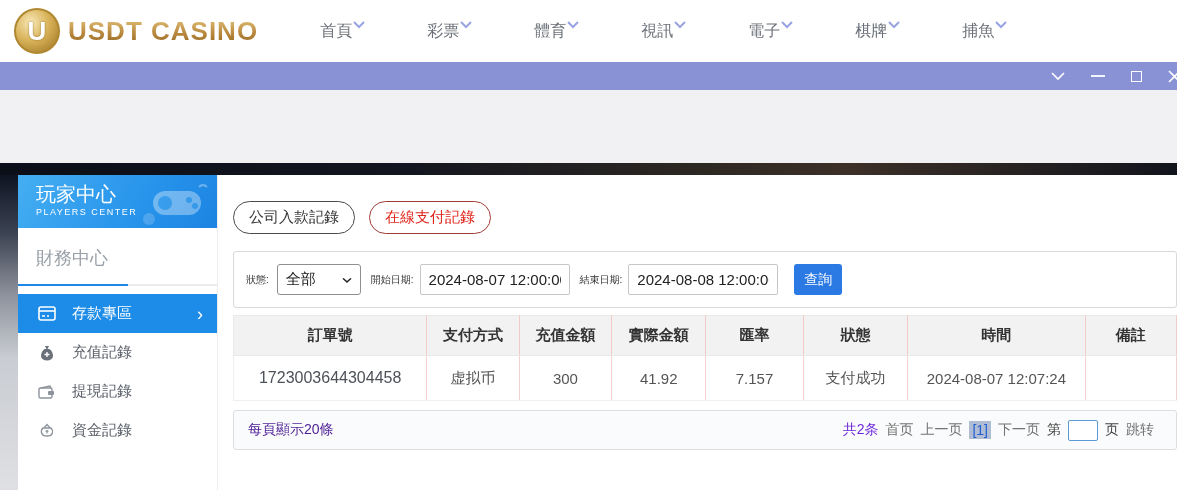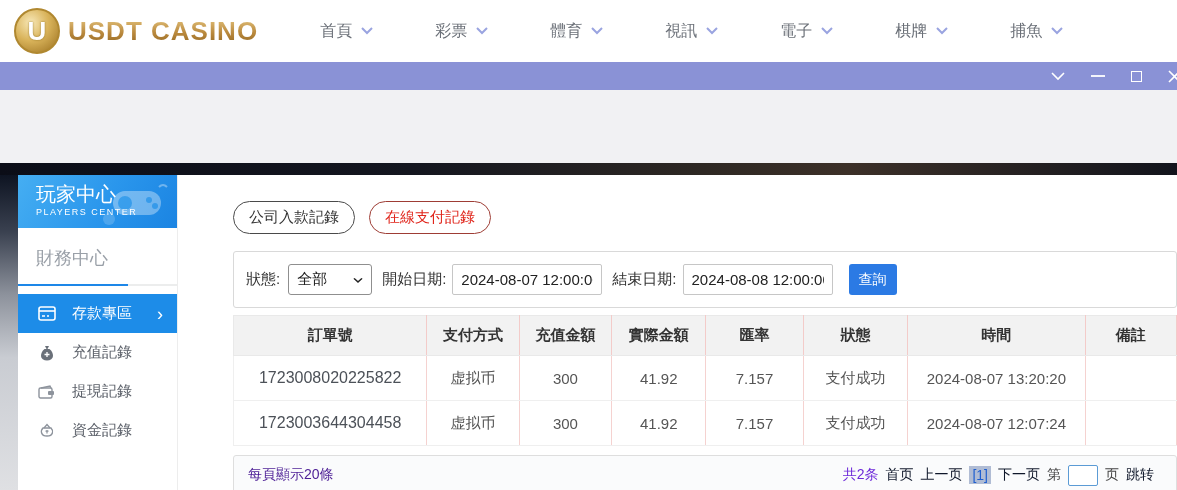--- a/index.html
+++ b/index.html
@@ -10,40 +10,40 @@
   .top-header { position:absolute; top:0; left:0; width:100%; height:62px; background:#fff; display:flex; align-items:center; }
   .logo-wrap { display:flex; align-items:center; margin-left:14px; cursor:pointer; }
   .logo-circle { width:46px; height:46px; border-radius:50%;
     background:radial-gradient(circle at 35% 30%, #f7e7b6, #d9b35a 45%, #9a6f1e 100%);
     border:2px solid #b08830; display:flex; align-items:center; justify-content:center; }
   .logo-letter { font-size:26px; font-weight:bold; color:#fff; text-shadow:0 0 2px #8a6a1a; }
   .brand-text { margin-left:8px; font-size:26px; font-weight:bold; letter-spacing:1px;
     background:linear-gradient(180deg,#e8c984 0%, #b9883c 55%, #8f6420 100%);
     -webkit-background-clip:text; background-clip:text; color:transparent; }
   .main-nav { display:flex; align-items:center; margin-left:62px; }
-  .nav-item { display:flex; align-items:center; gap:9px; margin-right:62px; cursor:pointer; }
+  .nav-item { display:flex; align-items:flex-start; gap:1px; margin-right:62px; cursor:pointer; }
   .nav-label { font-size:16px; color:#6b7078; }
   .chev-svg { display:block; }
 
   
   .purple-bar { position:absolute; top:62px; left:0; width:100%; height:28px; background:#8a92d6;
     display:flex; align-items:center; justify-content:flex-end; }
   .win-ctrl { color:#fff; margin-right:26px; font-size:14px; line-height:1; cursor:pointer; display:flex; align-items:center; }
   .win-ctrl.last { margin-right:-4px; }
   .sq { display:inline-block; width:11px; height:11px; border:1.5px solid #fff; }
 
   
   .gray-band { position:absolute; top:90px; left:0; width:100%; height:73px; background:#f1f1f3; }
   .dark-band { position:absolute; top:163px; left:0; width:100%; height:12px;
     background:linear-gradient(90deg,#0b0d17 0%, #14161f 35%, #2e2823 60%, #3c3028 72%, #12141c 100%); }
   .left-strip { position:absolute; top:175px; left:0; width:18px; height:315px;
     background:linear-gradient(180deg,#0e1422 0%, #3a4150 18%, #8d929c 38%, #c9ccd2 58%, #dfe0e3 100%); }
 
   
-  .sidebar { position:absolute; top:175px; left:18px; width:160px; height:315px; background:#fff; border-right:1px solid #ededed; }
+  .sidebar { position:absolute; top:175px; left:18px; width:200px; height:315px; background:#fff; border-right:1px solid #ededed; }
   .sb-header { position:relative; height:53px; overflow:hidden;
     background:linear-gradient(120deg,#45aef2 0%, #2a96ec 55%, #1b84e2 100%);
     color:#fff; padding:8px 0 0 18px; }
   .sb-title { font-size:20px; line-height:22px; }
   .sb-sub { font-size:9px; letter-spacing:1.5px; margin-top:2px; }
   .sb-art { position:absolute; right:8px; top:6px; opacity:.35; }
   .sb-section { padding:18px 0 0 18px; }
   .sb-section-label { font-size:18px; color:#9aa0a8; }
   .sb-divider { margin-top:14px; height:2px; background:#eceded; position:relative; }
   .sb-divider-accent { position:absolute; left:0; top:0; height:2px; width:110px; background:#1d87e8; }
@@ -57,21 +57,21 @@
 
   
   .content { position:absolute; top:192px; left:228px; right:0; height:315px; background:#fff; }
   .tabs-row { display:flex; gap:14px; padding:9px 0 0 5px; }
   .tab-pill { border:1px solid #4a4a4a; border-radius:17px; background:#fff; padding:6px 15px;
     font-size:15px; color:#333; cursor:pointer; }
   .tab-pill.active { color:#e0251b; border-color:#9e3d35; }
 
   .filter-panel { margin:17px 0 0 5px; border:1px solid #d9d9d9; border-radius:3px; height:57px;
     display:flex; align-items:center; padding-left:12px; background:#fff; }
-  .f-label { font-size:15px; color:#333; }
+  .f-label { font-size:10px; color:#333; }
   .status-select { margin-left:8px; width:84px; height:31px; border:1px solid #8f8f8f; border-radius:3px;
     display:flex; align-items:center; justify-content:space-between; padding:0 8px; cursor:pointer; background:#fff; }
   .status-select .sel-val { font-size:15px; color:#222; }
   .sel-chev { font-size:12px; color:#222; transform:scaleY(.8); }
   .date-label { margin-left:10px; }
   .date-input { margin-left:6px; width:150px; height:31px; border:1px solid #c6c6c6; border-radius:2px;
     font-size:15px; color:#222; padding:0 8px; font-family:inherit; }
   .search-btn { margin-left:16px; width:48px; height:31px; background:#2b7ae4; color:#fff; border:none;
     border-radius:3px; font-size:14px; cursor:pointer; }
 
@@ -81,21 +81,21 @@
   .data-table th:last-child { border-right:1px solid #f3cbc9; }
   .data-table td { height:45px; text-align:center; font-size:15px; color:#555;
     border-bottom:1px solid #efefef; border-left:1px solid #efefef; border-right:1px solid #f5d2d0; }
   .data-table td.order-no { font-size:16px; color:#4c5158; }
 
   .footer-panel { margin:9px 0 0 5px; border:1px solid #dedede; border-radius:3px; height:40px;
     background:#fafbfc; display:flex; align-items:center; padding:0 14px; }
   .per-page { font-size:14px; color:#4c1d95; }
   .pager { margin-left:auto; display:flex; align-items:center; gap:7px; font-size:14px; margin-right:8px; }
   .pg-total { color:#6d28d9; }
-  .pg-link { color:#0f172a; cursor:pointer; text-decoration:none; }
+  .pg-link { color:#737373; cursor:pointer; text-decoration:none; }
   .pg-current { background:#b0bcd4; color:#1f5fd0; padding:1px 3px; cursor:default; }
   .pg-text { color:#444; }
   .jump-input { width:30px; height:21px; border:1px solid #5b9bd5; border-radius:2px; font-size:13px; text-align:center; }
 </style>
 </head>
 <body>
 
 <div class="screen">
 
   <div class="top-header">
@@ -282,30 +282,20 @@
           <th>充值金額</th>
           <th>實際金額</th>
           <th>匯率</th>
           <th>狀態</th>
           <th>時間</th>
           <th>備註</th>
         </tr>
       </thead>
       <tbody>
         <tr>
-          <td class="order-no">1723008020225822</td>
-          <td>虚拟币</td>
-          <td>300</td>
-          <td>41.92</td>
-          <td>7.157</td>
-          <td>支付成功</td>
-          <td>2024-08-07 13:20:20</td>
-          <td></td>
-        </tr>
-        <tr>
           <td class="order-no">1723003644304458</td>
           <td>虚拟币</td>
           <td>300</td>
           <td>41.92</td>
           <td>7.157</td>
           <td>支付成功</td>
           <td>2024-08-07 12:07:24</td>
           <td></td>
         </tr>
       </tbody>

